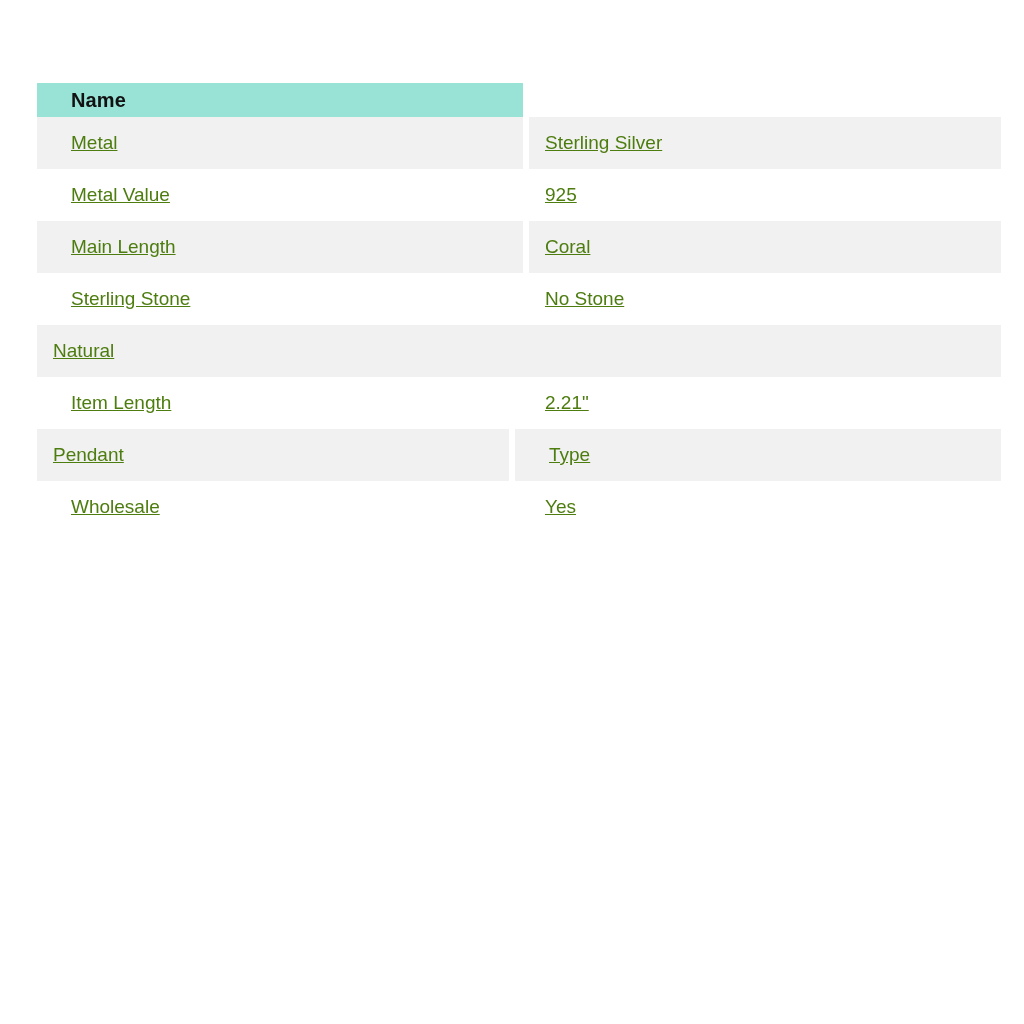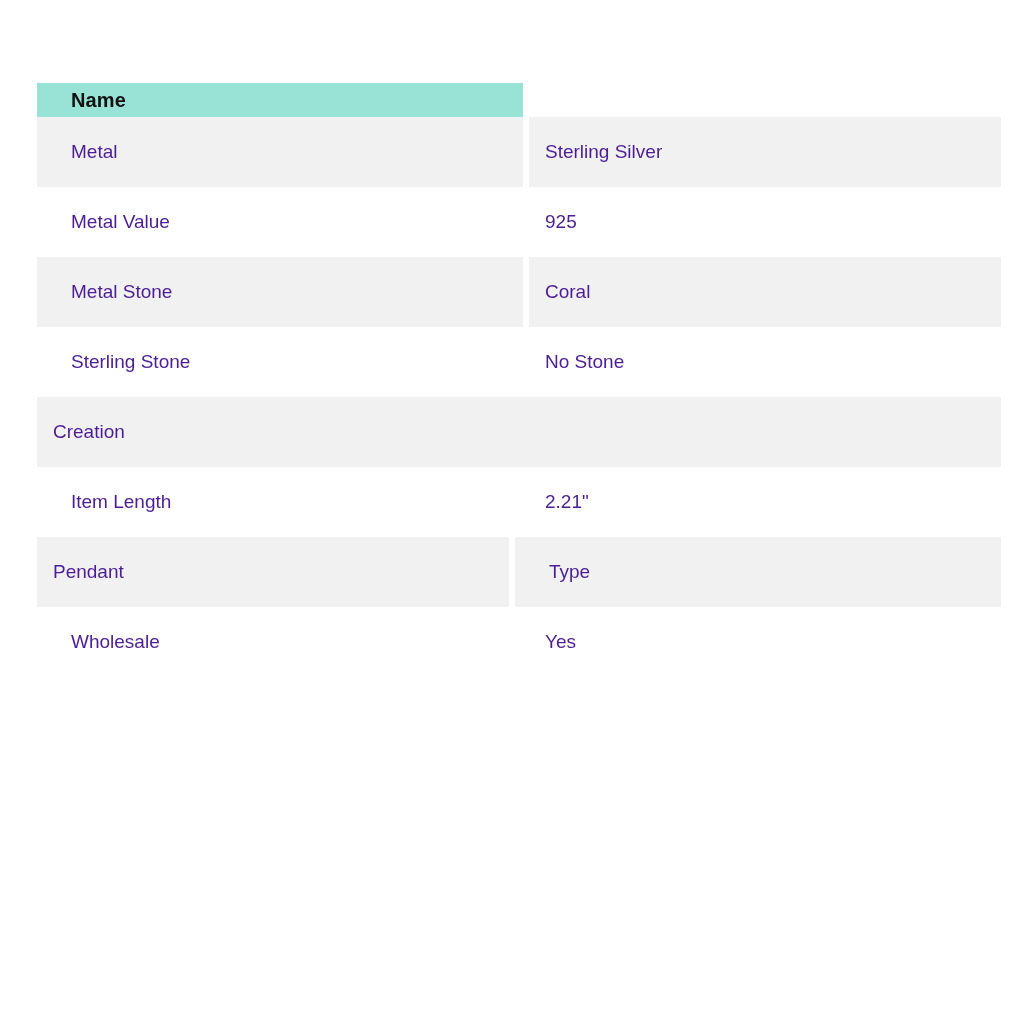--- a/index.html
+++ b/index.html
@@ -49,24 +49,25 @@
 
     .header-row .t-cell {
       background: #98e2d6;
       font-size: 20px;
       font-weight: 700;
       letter-spacing: 0.1px;
       color: #111111;
     }
 
     .data-row {
-      height: 70px;
+      height: 52px;
       font-size: 19px;
       font-weight: 400;
-      color: #4c1d95;
+      color: #4d7c0f;
+      text-decoration: underline;
     }
 
     .data-row:nth-child(odd) .t-cell {      
       background: #ffffff;
     }
 
     .data-row:nth-child(even) .t-cell {     
       background: #f1f1f1;
     }
   </style>
@@ -94,39 +95,39 @@
     <div class="t-cell col-name">
       <span>Metal Value</span>
     </div>
     <div class="t-cell col-value">
       <span>925</span>
     </div>
   </div>
 
   <div class="t-row data-row">
     <div class="t-cell col-name">
-      <span>Metal Stone</span>
+      <span>Main Length</span>
     </div>
     <div class="t-cell col-value">
       <span>Coral</span>
     </div>
   </div>
 
   <div class="t-row data-row">
     <div class="t-cell col-name">
       <span>Sterling Stone</span>
     </div>
     <div class="t-cell col-value">
       <span>No Stone</span>
     </div>
   </div>
 
   <div class="t-row data-row">
     <div class="t-cell col-value">
-      <span>Creation</span>
+      <span>Natural</span>
     </div>
   </div>
 
   <div class="t-row data-row">
     <div class="t-cell col-name">
       <span>Item Length</span>
     </div>
     <div class="t-cell col-value">
       <span>2.21"</span>
     </div>

